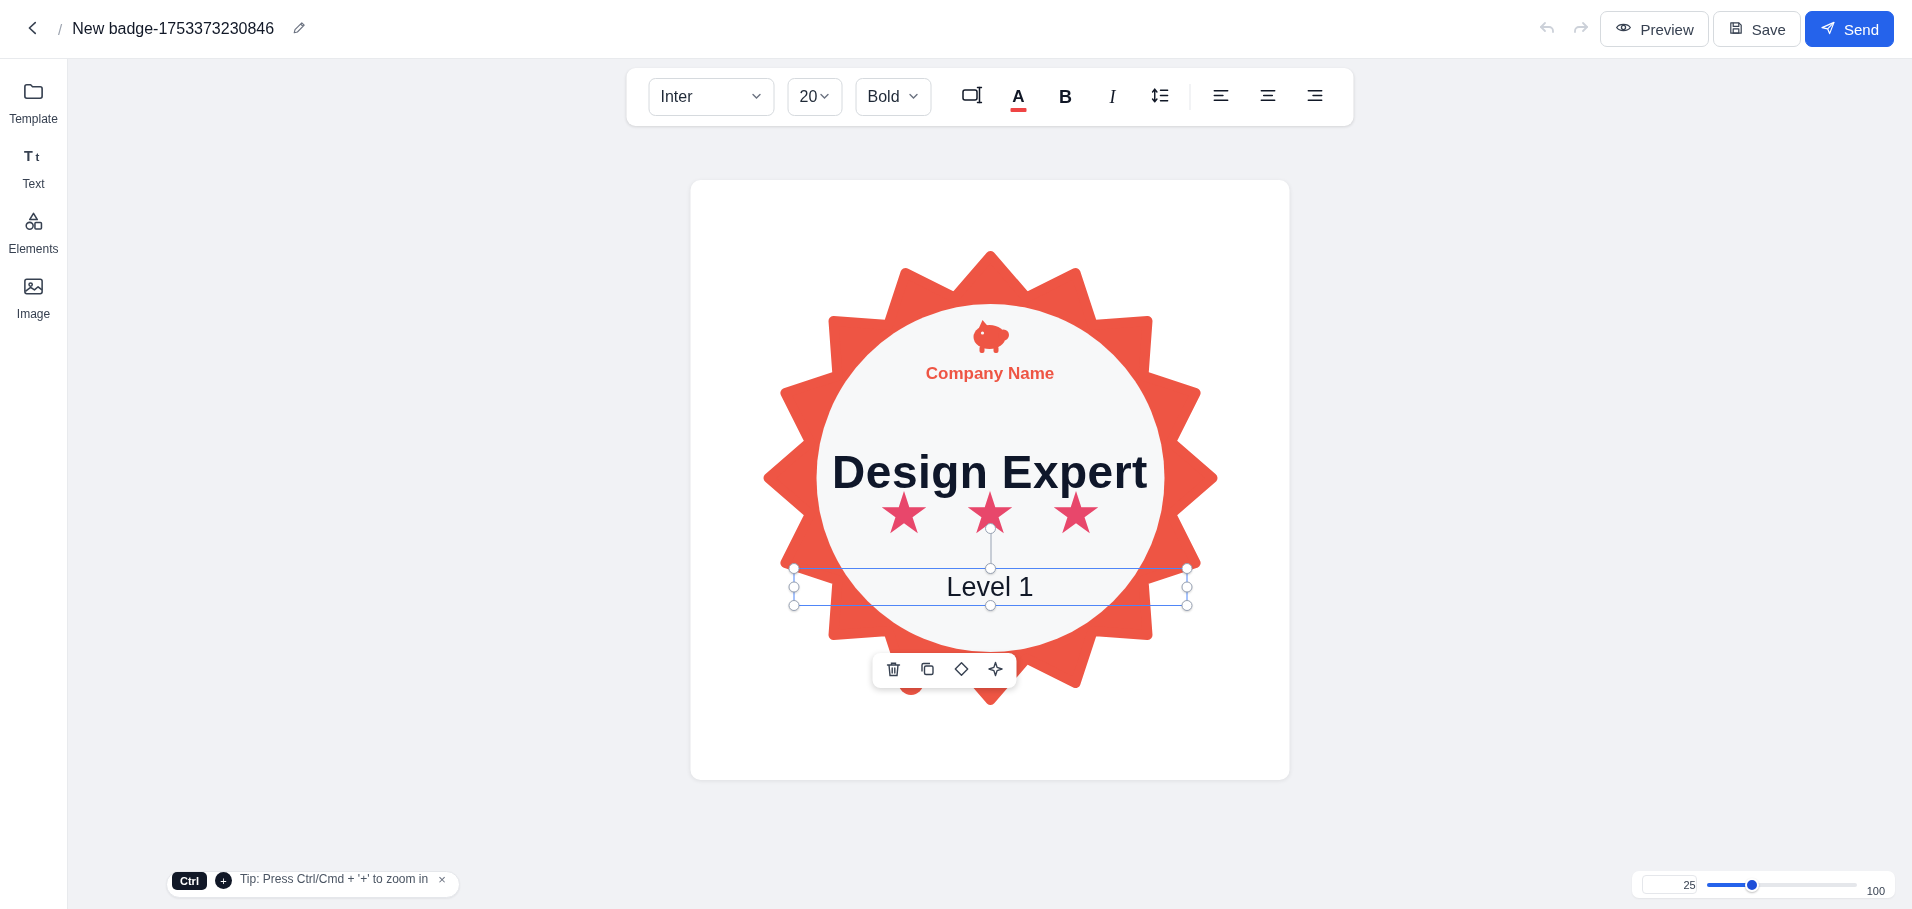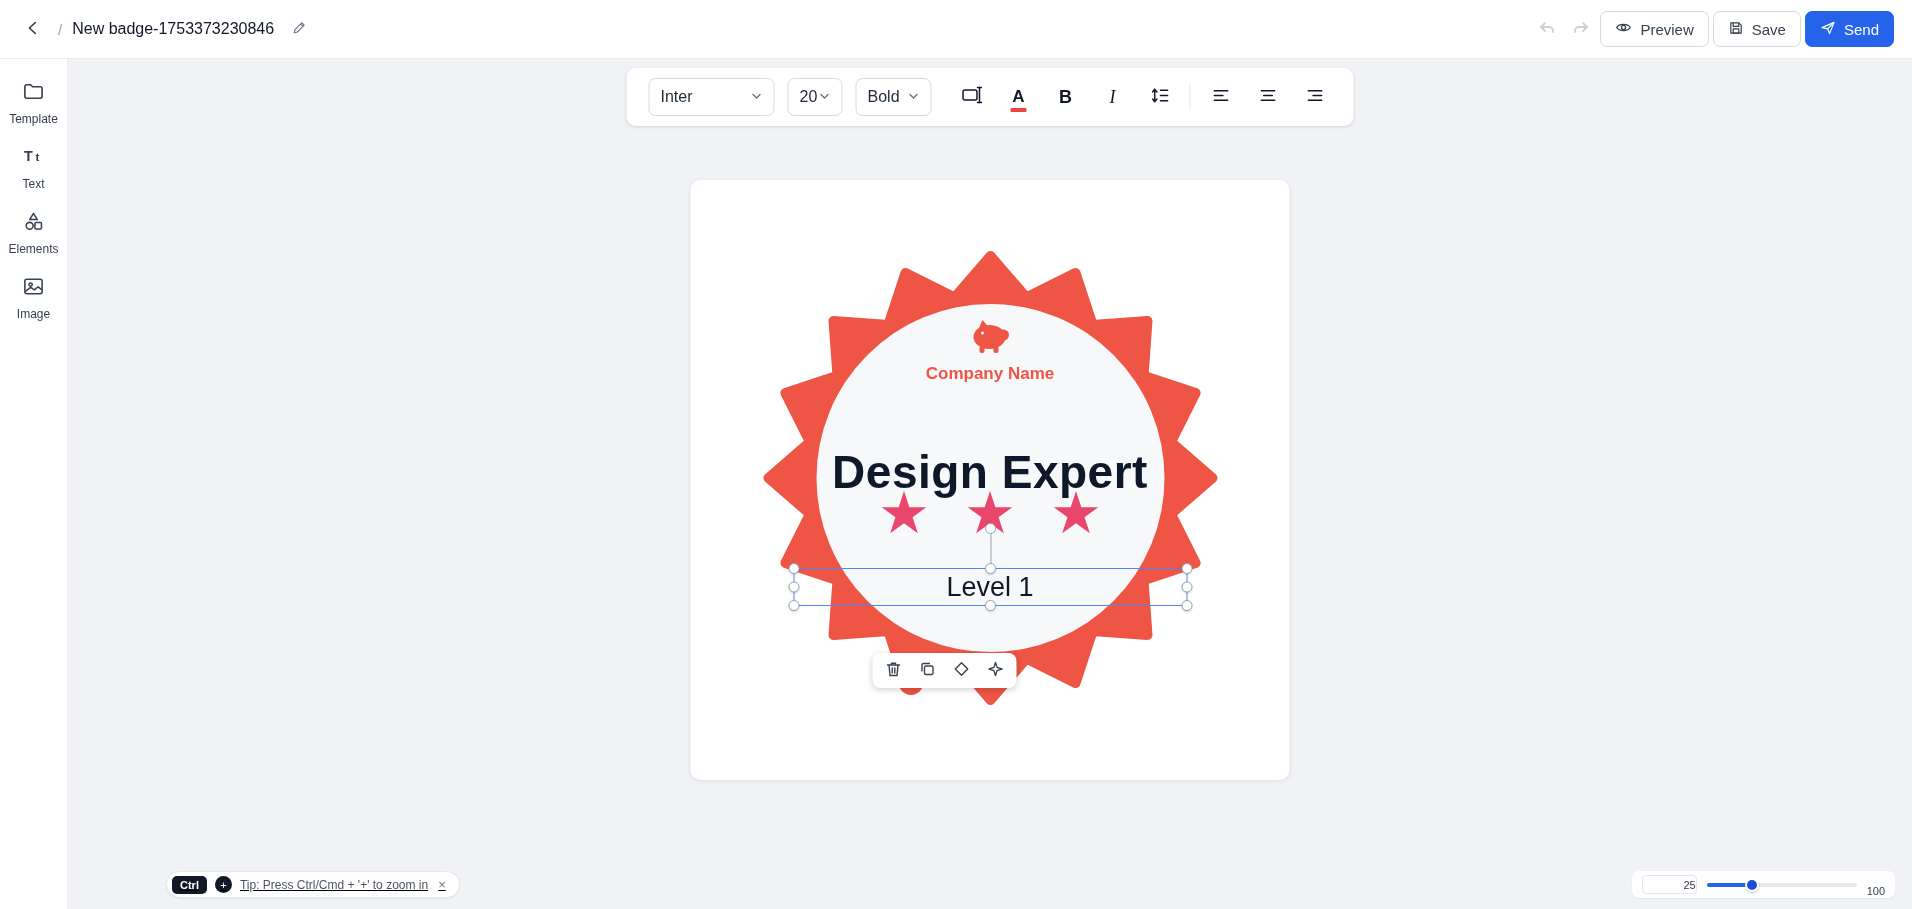--- a/index.html
+++ b/index.html
@@ -75,22 +75,22 @@
   .ribbon-dot { position:absolute; left:138px; top:422px; width:25px; height:25px;
     border-radius:50%; background:#ee5544; z-index:4; }
   .el-toolbar { position:absolute; left:112px; top:405px; height:35px; background:#fff;
     border-radius:8px; box-shadow:0 2px 6px rgba(0,0,0,.18); display:flex; align-items:center;
     gap:6px; padding:0 7px; z-index:5; }
   .el-ic { width:28px; height:28px; display:flex; align-items:center; justify-content:center;
     border-radius:5px; cursor:pointer; }
 
   
   .tip { position:absolute; left:98px; bottom:11px; height:27px; background:#fff;
-    border:1px solid #e5e7eb; border-radius:14px; display:flex; align-items:center;
-    gap:8px; padding:0 11px 0 5px; box-shadow:0 1px 2px rgba(0,0,0,.06); z-index:15;text-decoration:underline; }
+    border:1px solid #e5e7eb; border-radius:14px; display:flex; align-items:flex-start;
+    gap:8px; padding:0 11px 0 5px; box-shadow:0 1px 2px rgba(0,0,0,.06); z-index:15; }
   .keycap { background:#111827; color:#fff; font-size:11px; font-weight:bold;
     padding:3px 8px; border-radius:5px; }
   .keyplus { width:17px; height:17px; background:#111827; color:#fff; font-size:11px;
     border-radius:50%; display:flex; align-items:center; justify-content:center; }
   .tip-text { font-size:12px; color:#4b5563; }
   .tip-close { font-size:13px; color:#6b7280; cursor:pointer; padding:0 2px; }
 
   
   .zoom { position:absolute; right:17px; bottom:11px; height:27px; background:#fff;
     border-radius:7px; display:flex; align-items:center; gap:10px; padding:0 10px;

